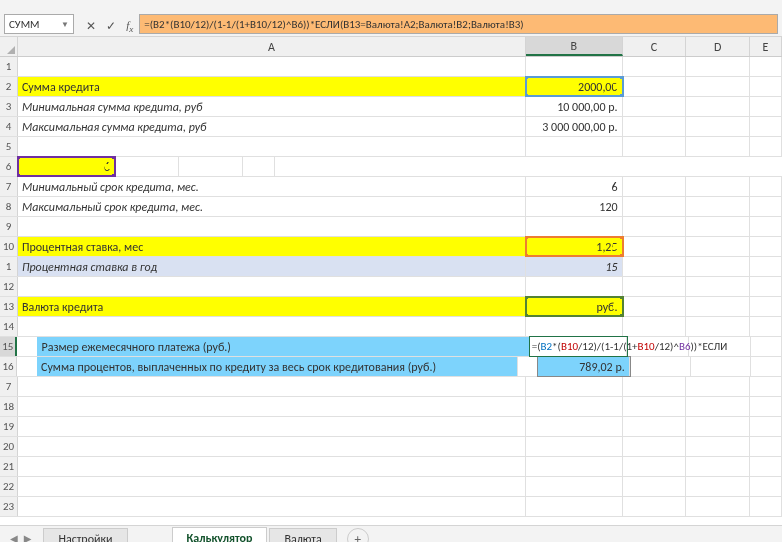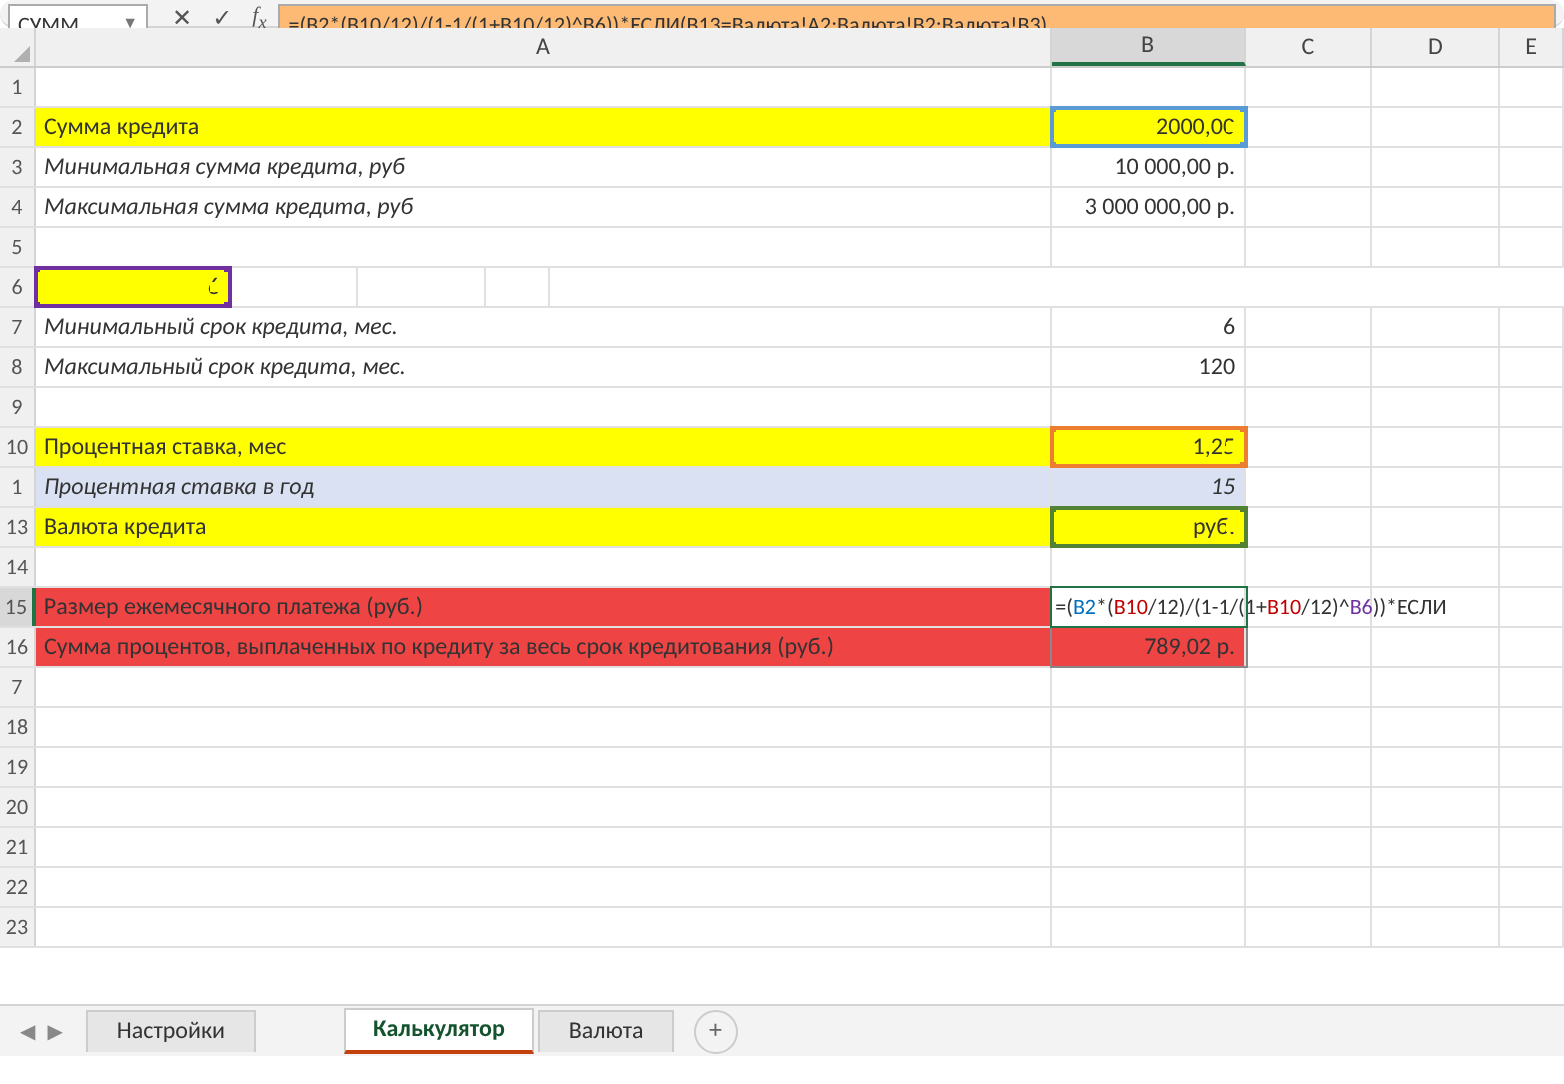--- a/index.html
+++ b/index.html
@@ -1,17 +1,17 @@
 <!DOCTYPE html>
 <html><head>
 <meta charset="utf-8">
 <style>
 * { box-sizing: border-box; margin: 0; padding: 0; }
 body { font-family: Calibri, Arial, sans-serif; font-size: 12px; background: #fff; width: 782px; height: 542px; overflow: hidden; color: #333; }
-.formula-bar-row { display: flex; align-items: flex-start; height: 14px; border-bottom: 1px solid #d4d4d4; background: #f3f3f3; padding: 2px 4px; gap: 6px; border-radius: 13px; }
+.formula-bar-row { display: flex; align-items: flex-end; height: 37px; border-bottom: 1px solid #d4d4d4; background: #f3f3f3; padding: 2px 4px; gap: 6px; }
 .name-box { width: 70px; height: 20px; background: #fff; border: 1px solid #aaa; display: flex; align-items: center; justify-content: space-between; padding: 0 4px; font-size: 11px; }
 .nb-arrow { font-size: 8px; color: #777; }
 .fb-icons { display: flex; align-items: center; gap: 10px; margin-left: 6px; }
 .fb-icon { font-size: 12px; color: #555; cursor: pointer; }
 .fx-icon { font-style: italic; font-family: 'Times New Roman', serif; font-size: 11px; }
 .formula-input { flex: 1; height: 20px; background: #fdba74; border: 1px solid #aaa; padding: 0 4px; font-size: 11px; display: flex; align-items: center; }
 .grid-area { position: relative; width: 100%; height: 488px; overflow: hidden; }
 .col-headers { display: flex; height: 20px; background: #f0f0f0; border-bottom: 1px solid #ccc; position: sticky; top: 0; }
 .corner { width: 18px; border-right: 1px solid #d4d4d4; background: #f0f0f0; position: relative; }
 .corner::after { content: ''; position: absolute; bottom: 2px; right: 2px; border-left: 8px solid transparent; border-bottom: 8px solid #b0b0b0; }
@@ -19,21 +19,21 @@
 .col-h.active { background: #d8d8d8; border-bottom: 2px solid #217346; }
 .col-A { width: 510px; } .col-B { width: 97px; } .col-C { width: 64px; } .col-D { width: 64px; } .col-E { width: 32px; }
 .row { display: flex; height: 20px; border-bottom: 1px solid #e0e0e0; }
 .row-h { width: 18px; background: #f0f0f0; border-right: 1px solid #d4d4d4; display: flex; align-items: center; justify-content: center; font-size: 11px; color: #555; }
 .row-h.active { background: #d8d8d8; border-right: 2px solid #217346; }
 .cell { border-right: 1px solid #e0e0e0; padding: 0 4px; display: flex; align-items: center; overflow: hidden; white-space: nowrap; font-size: 12px; }
 .c-A { width: 510px; } .c-B { width: 97px; } .c-C { width: 64px; } .c-D { width: 64px; } .c-E { width: 32px; }
 .right { justify-content: flex-end; }
 .yellow { background: #ffff00; }
 .lightblue { background: #d9e1f2; }
-.green-bg { background: #ef4444; }
+.green-bg { background: #7dd3fc; margin-left: 20px; }
 .italic { font-style: italic; text-align: right; }
 .blue-sel { position: relative; outline: 2px solid #5b9bd5; outline-offset: -1px; }
 .blue-sel::before,.blue-sel::after,.red-sel::before,.red-sel::after,.purple-sel::before,.purple-sel::after,.green-sel::before,.green-sel::after { content:''; position:absolute; width:5px; height:5px; background:inherit; }
 .handle { position:absolute; width:5px; height:5px; }
 .h-tl { top:-3px; left:-3px; } .h-tr { top:-3px; right:-3px; } .h-bl { bottom:-3px; left:-3px; } .h-br { bottom:-3px; right:-3px; }
 .red-sel { position: relative; outline: 2px solid #ed7d31; outline-offset: -1px; }
 .purple-sel { position: relative; outline: 2px solid #7030a0; outline-offset: -1px; }
 .green-sel { position: relative; outline: 2px solid #548235; outline-offset: -1px; }
 .sel-cell { outline: 1.5px solid #888; position: relative; }
 .edit-cell { background: #fff; outline: 1.5px solid #217346; font-size: 11px; padding:0 2px; align-items:center; overflow:visible; position:relative; z-index:5; }
@@ -183,20 +183,28 @@
 
   <div class="row">
       <div class="row-h">1</div>
       <div class="cell c-A lightblue italic">Процентная ставка в год</div>
       <div class="cell c-B lightblue right italic">15</div>
       <div class="cell c-C"></div>
       <div class="cell c-D"></div>
       <div class="cell c-E"></div>
     </div>
 
+  <div class="row">
+      <div class="row-h">12</div>
+      <div class="cell c-A"></div>
+      <div class="cell c-B"></div>
+      <div class="cell c-C"></div>
+      <div class="cell c-D"></div>
+      <div class="cell c-E"></div>
+    </div>
 
   <div class="row">
       <div class="row-h">13</div>
       <div class="cell c-A yellow">Валюта кредита</div>
       <div class="cell c-B right yellow green-sel hgrn">
         <span>руб.</span>
         <span class="handle h-tl"></span>
         <span class="handle h-tr"></span>
         <span class="handle h-bl"></span>
         <span class="handle h-br"></span>

